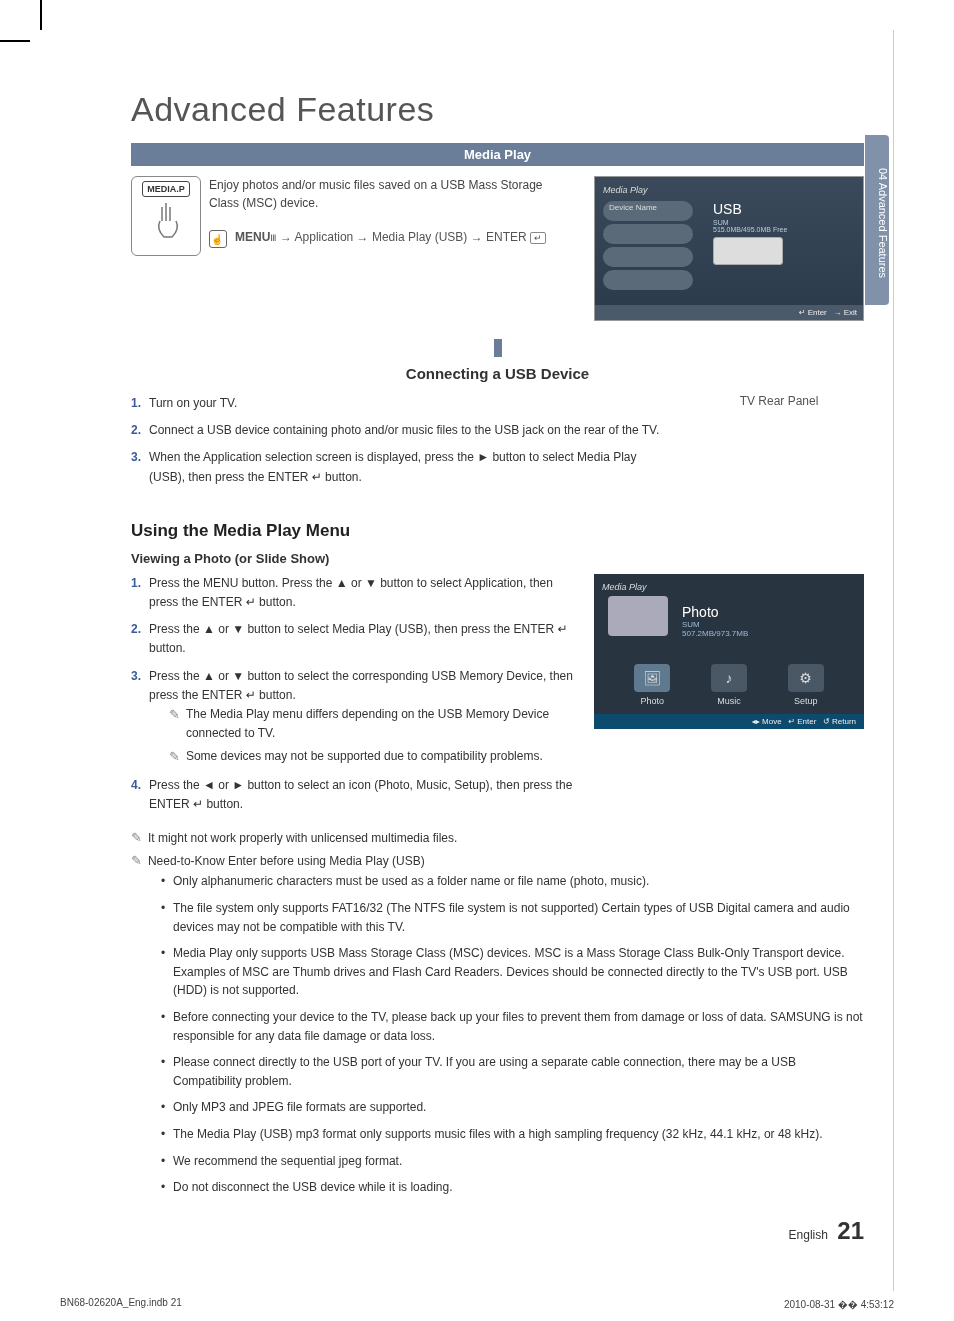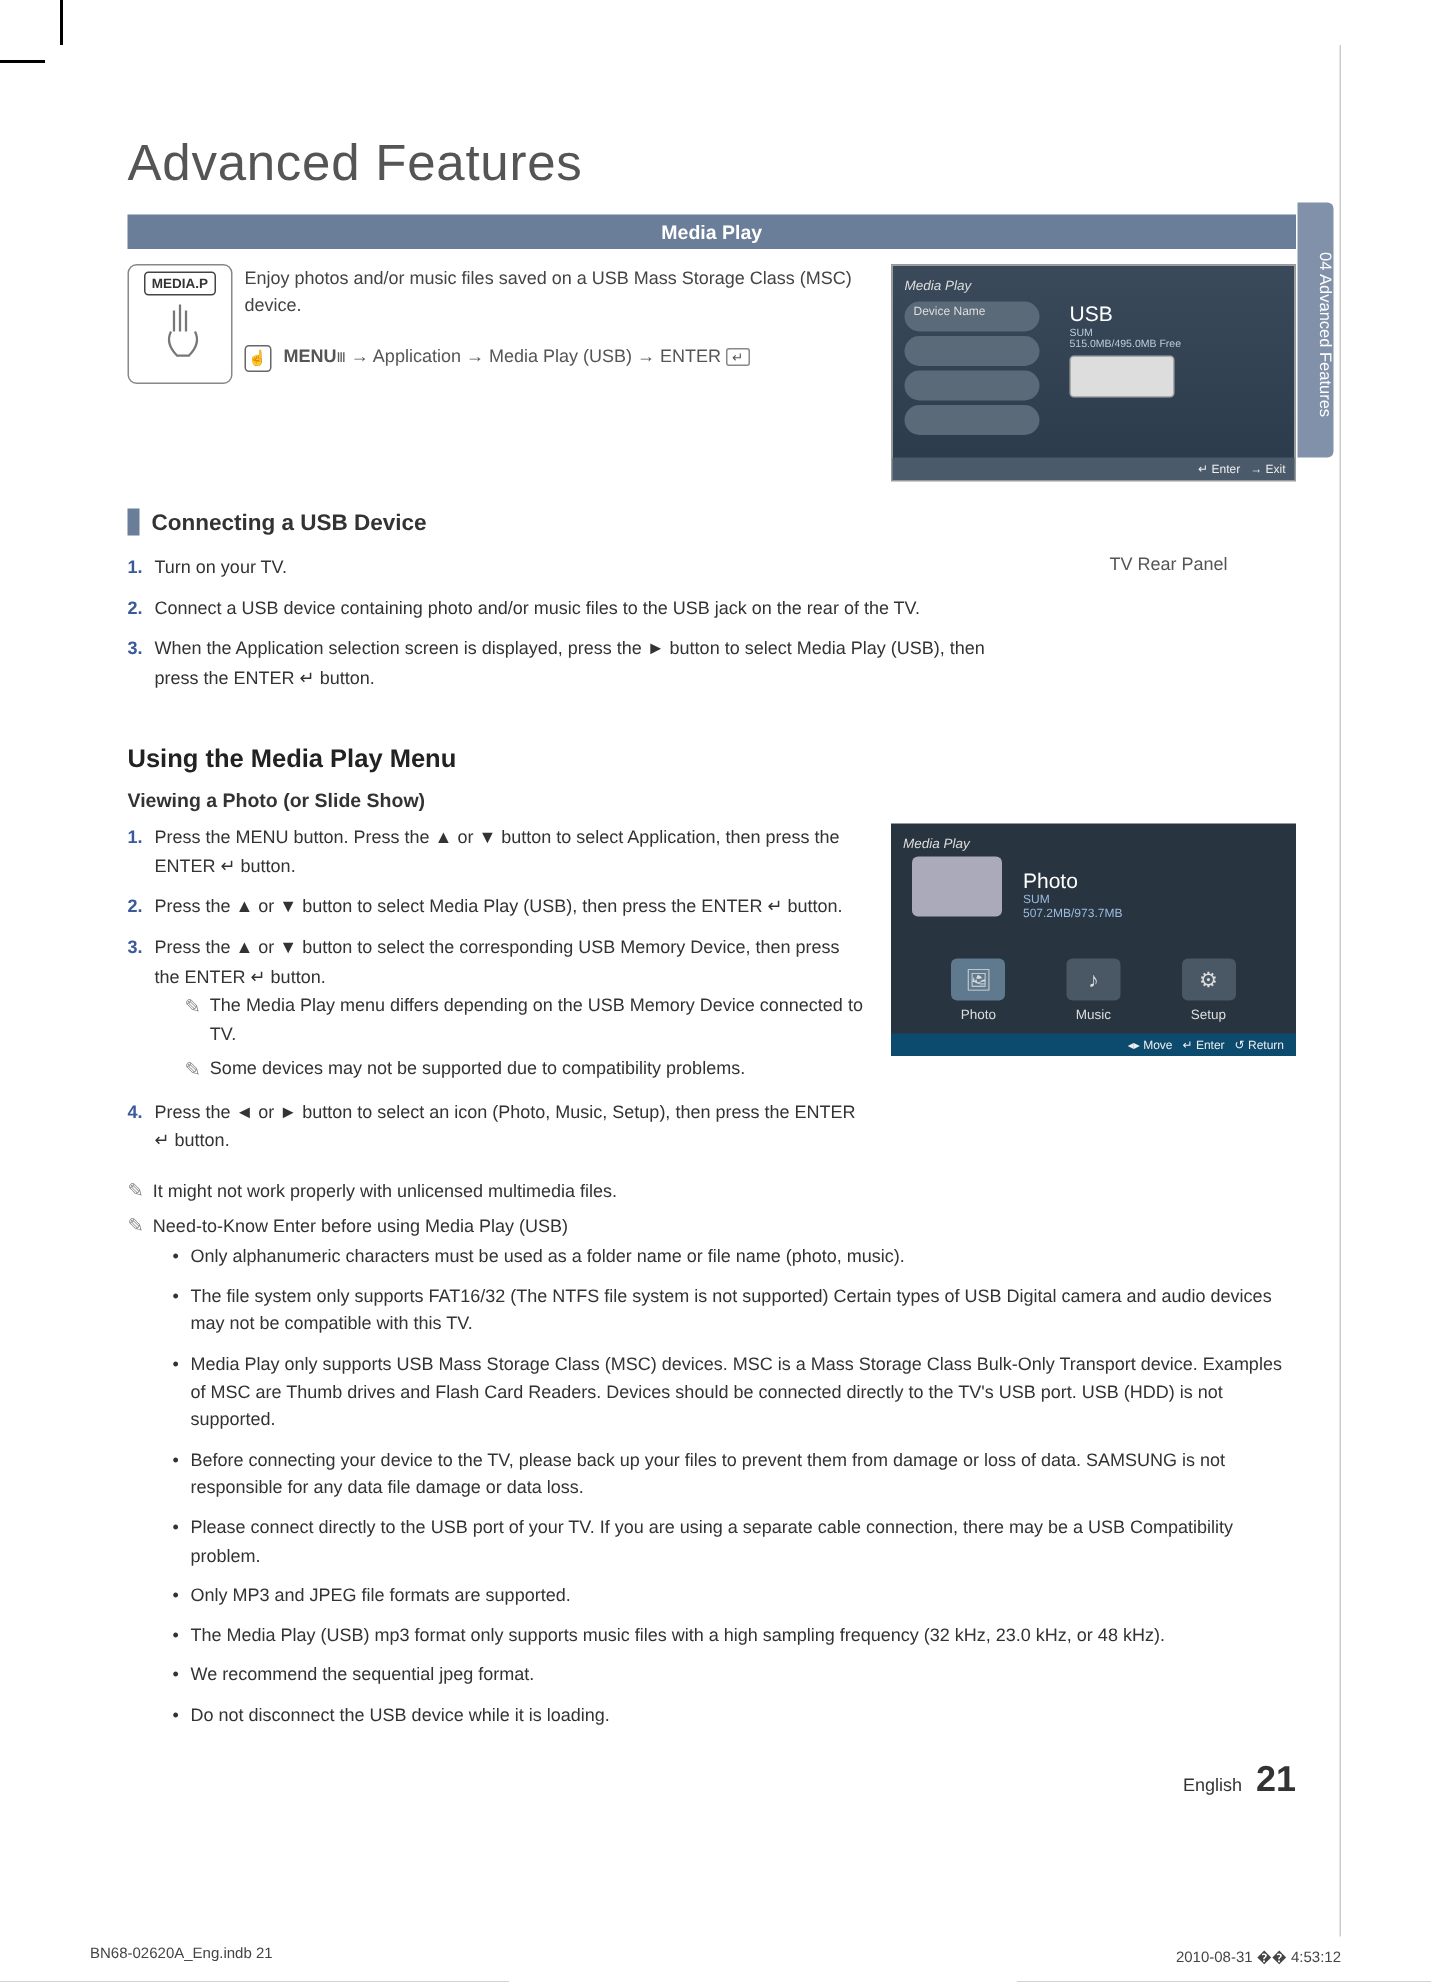--- a/index.html
+++ b/index.html
@@ -18,20 +18,21 @@
       min-height: 1321px;
       padding: 20px 0;
       position: relative;
     }
     .crop-mark-top { position: absolute; top: 0; left: 40px; width: 2px; height: 30px; background: #000; }
     .crop-mark-left { position: absolute; top: 40px; left: 0; width: 30px; height: 2px; background: #000; }
     .crop-side-right { position: absolute; top: 30px; bottom: 30px; right: 60px; width: 1px; background: #ccc; }
     .content {
       padding: 70px 90px 40px 85px;
       position: relative;
+      margin-left: 46px;
     }
     h1 {
       font-size: 34px;
       font-weight: 300;
       color: #555;
       letter-spacing: 0.5px;
       margin-bottom: 14px;
     }
     .section-bar {
       background: #6a7d99;
@@ -112,21 +113,21 @@
     .osd-usb {
       font-size: 14px; color:#fff; margin-bottom:2px;
     }
     .osd-sub { font-size: 7px; color:#bcd; }
     .osd-footer {
       position:absolute; bottom:0; left:0; right:0;
       background:#4a5a6a; padding:3px 6px; text-align:right;
       font-size:8px; color:#eee;
     }
     .subhead-row {
-      display:flex; align-items:center; gap:8px; margin: 12px 0 12px 0;
+      display:flex; align-items:center; gap:8px; margin: 12px 0 12px 0; flex-direction: column;
     }
     .subhead-bar { width: 8px; height: 18px; background:#6a7d99; }
     .subhead { font-size: 15px; font-weight:bold; color:#333; }
     .conn-row { display:flex; gap: 25px; }
     .conn-left { flex:1; }
     ol.numbered { list-style: none; padding-left: 18px; }
     ol.numbered li {
       position: relative; margin-bottom: 8px; line-height:1.6; font-size:12px;
     }
     ol.numbered li .num {
@@ -314,21 +315,21 @@
     <div class="note-top note-icon"><span>It might not work properly with unlicensed multimedia files.</span></div>
     <div class="note-top note-icon"><span>Need-to-Know Enter before using Media Play (USB)</span></div>
 
     <ul class="bullet-list">
       <li>Only alphanumeric characters must be used as a folder name or file name (photo, music).</li>
       <li>The file system only supports FAT16/32 (The NTFS file system is not supported) Certain types of USB Digital camera and audio devices may not be compatible with this TV.</li>
       <li>Media Play only supports USB Mass Storage Class (MSC) devices. MSC is a Mass Storage Class Bulk-Only Transport device. Examples of MSC are Thumb drives and Flash Card Readers. Devices should be connected directly to the TV's USB port. USB (HDD) is not supported.</li>
       <li>Before connecting your device to the TV, please back up your files to prevent them from damage or loss of data. SAMSUNG is not responsible for any data file damage or data loss.</li>
       <li>Please connect directly to the USB port of your TV. If you are using a separate cable connection, there may be a USB Compatibility problem.</li>
       <li>Only MP3 and JPEG file formats are supported.</li>
-      <li>The Media Play (USB) mp3 format only supports music files with a high sampling frequency (32 kHz, 23.0 kHz, or 48 kHz).</li>
+      <li>The Media Play (USB) mp3 format only supports music files with a high sampling frequency (32 kHz, 44.1 kHz, or 48 kHz).</li>
       <li>We recommend the sequential jpeg format.</li>
       <li>Do not disconnect the USB device while it is loading.</li>
     </ul>
 
     <div class="page-foot">
       <span>English</span>
       <span class="pg">21</span>
     </div>
   </div>
 

